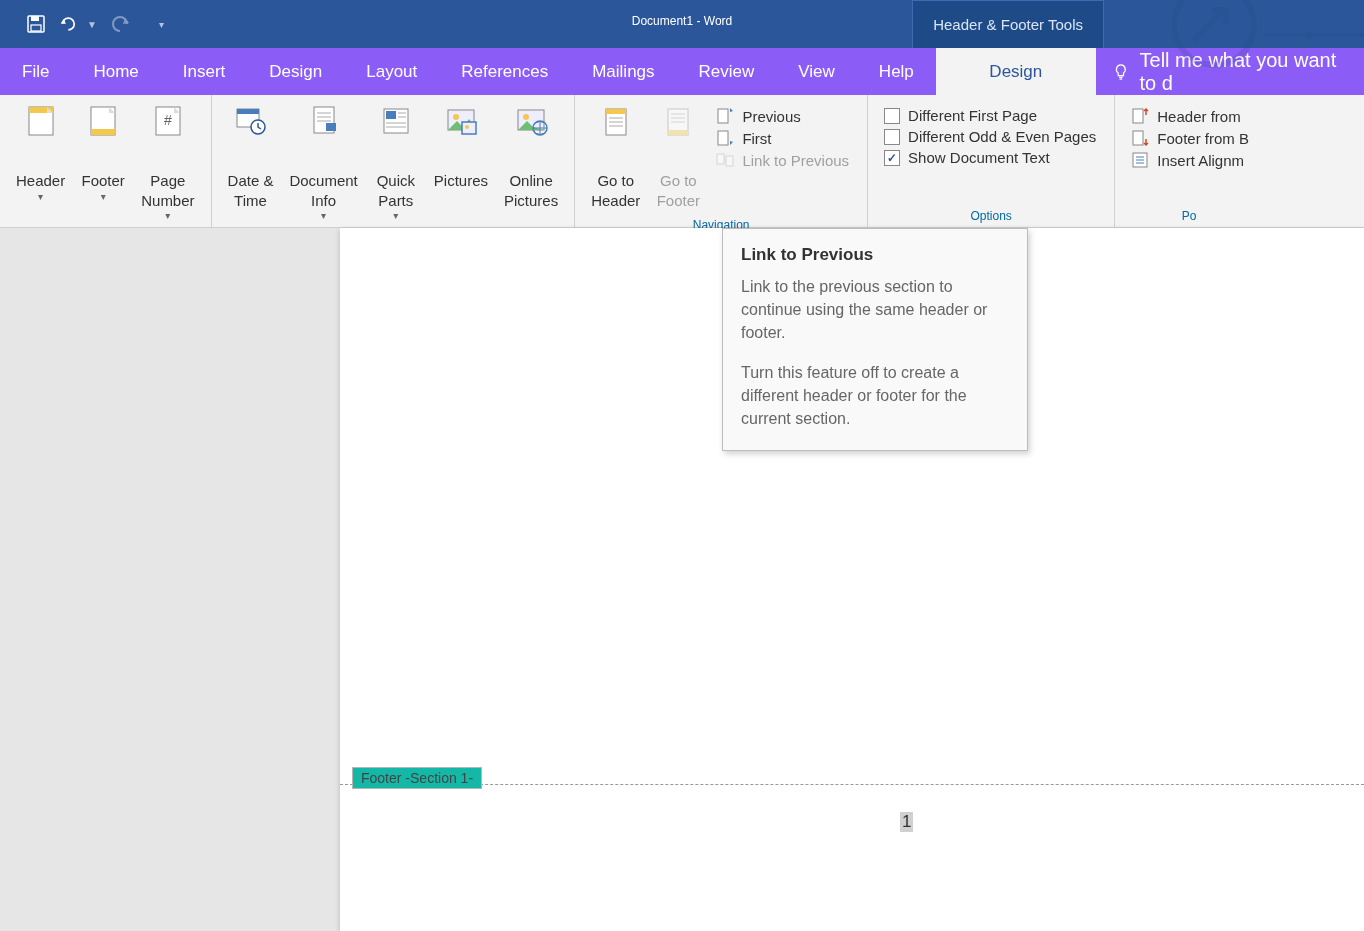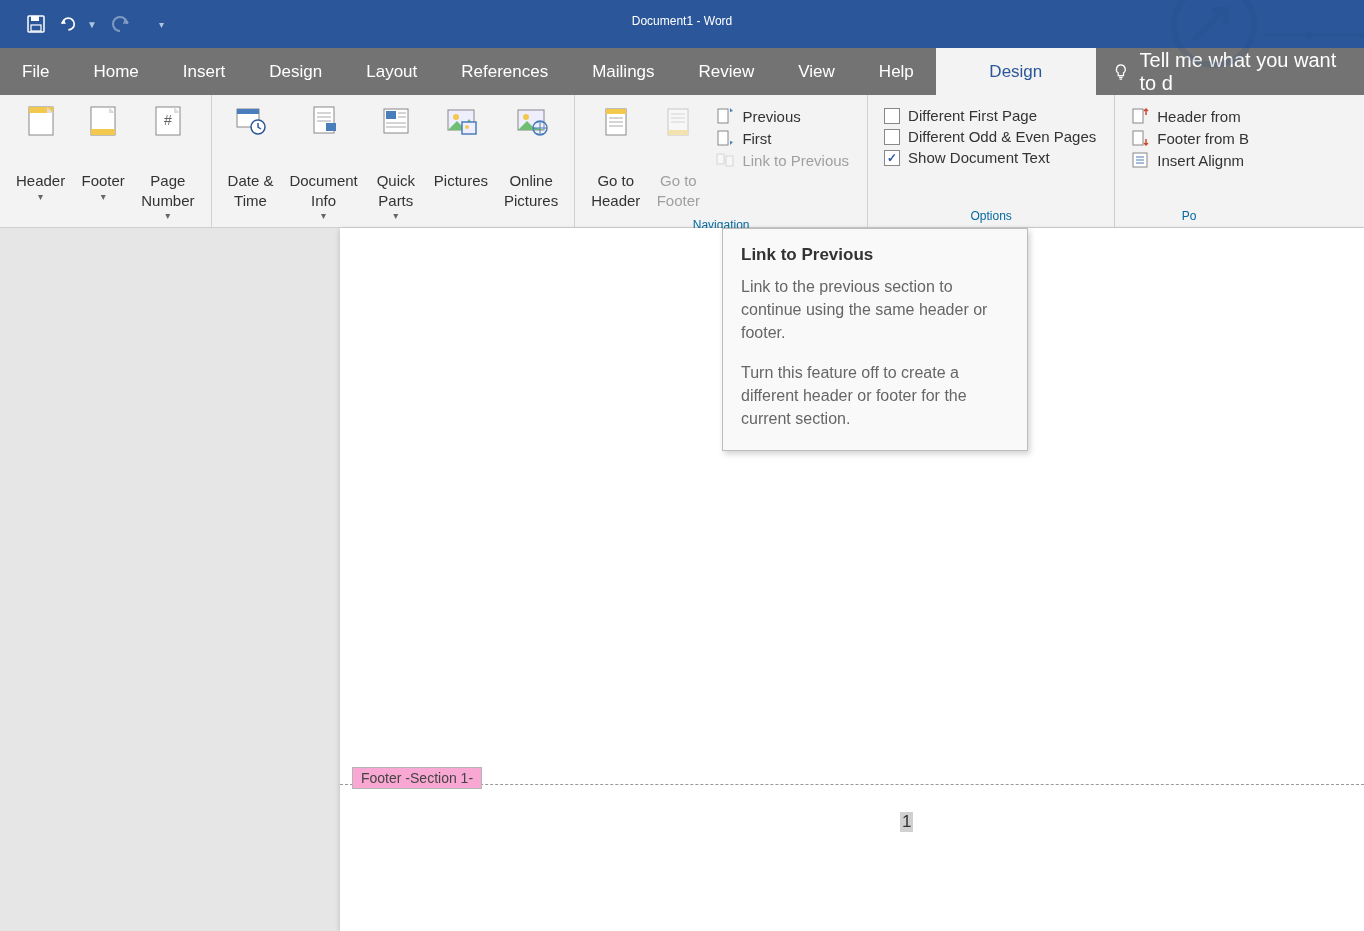--- a/index.html
+++ b/index.html
@@ -52,21 +52,21 @@
   }
   .watermark {
     position: absolute;
     right: -30px;
     top: -20px;
     width: 260px;
     height: 120px;
     opacity: 0.15;
   }
   .menubar {
-    background: #737373;
+    background: #8b5cf6;
     height: 47px;
     display: flex;
     align-items: stretch;
     color: white;
   }
   .menu-item {
     padding: 0 22px;
     display: flex;
     align-items: center;
     font-size: 17px;
@@ -142,21 +142,21 @@
   .footer-dash {
     position:absolute;
     left:0; right:0;
     top:556px;
     border-top:1px dashed #999;
   }
   .footer-tag {
     position:absolute;
     left:12px;
     top:539px;
-    background:#f9a8d4;
+    background:#14b8a6;
     border:1px solid #b5b5b5;
     padding:2px 8px;
     font-size:14px;
     color:#444;
   }
   .page-number {
     position:absolute;
     top:584px;
     left:560px;
     font-size:17px;
@@ -202,20 +202,21 @@
     <span style="color:#b0c4e0;font-size:10px;margin-left:-6px">▼</span>
     <div class="qat-item" style="opacity:0.4">
       <svg width="22" height="20" viewBox="0 0 22 20">
           <path d="M18 10 A7 7 0 1 0 11 17" fill="none" stroke="white" stroke-width="2"></path>
           <path d="M16 4 L20 9 L14 10 Z" fill="white"></path>
         </svg>
     </div>
     <span style="color:#b0c4e0;font-size:10px;margin-left:16px">▾</span>
   </div>
   <div class="title-center">Document1  -  Word</div>
+  <div class="contextual-tab">Header &amp; Footer Tools</div>
   <svg class="watermark" viewBox="0 0 260 120">
     <circle cx="80" cy="45" r="40" fill="none" stroke="#1a3f73" stroke-width="6"></circle>
     <path d="M60 60 L90 30 M78 30 L92 30 L92 44" fill="none" stroke="#1a3f73" stroke-width="6"></path>
     <circle cx="190" cy="5" r="4" fill="#1a3f73"></circle>
       <line x1="130" y1="5" x2="260" y2="5" stroke="#1a3f73" stroke-width="3"></line>
     <circle cx="175" cy="55" r="4" fill="#1a3f73"></circle>
       <line x1="130" y1="55" x2="260" y2="55" stroke="#1a3f73" stroke-width="3"></line>
   </svg>
 </div>
 

